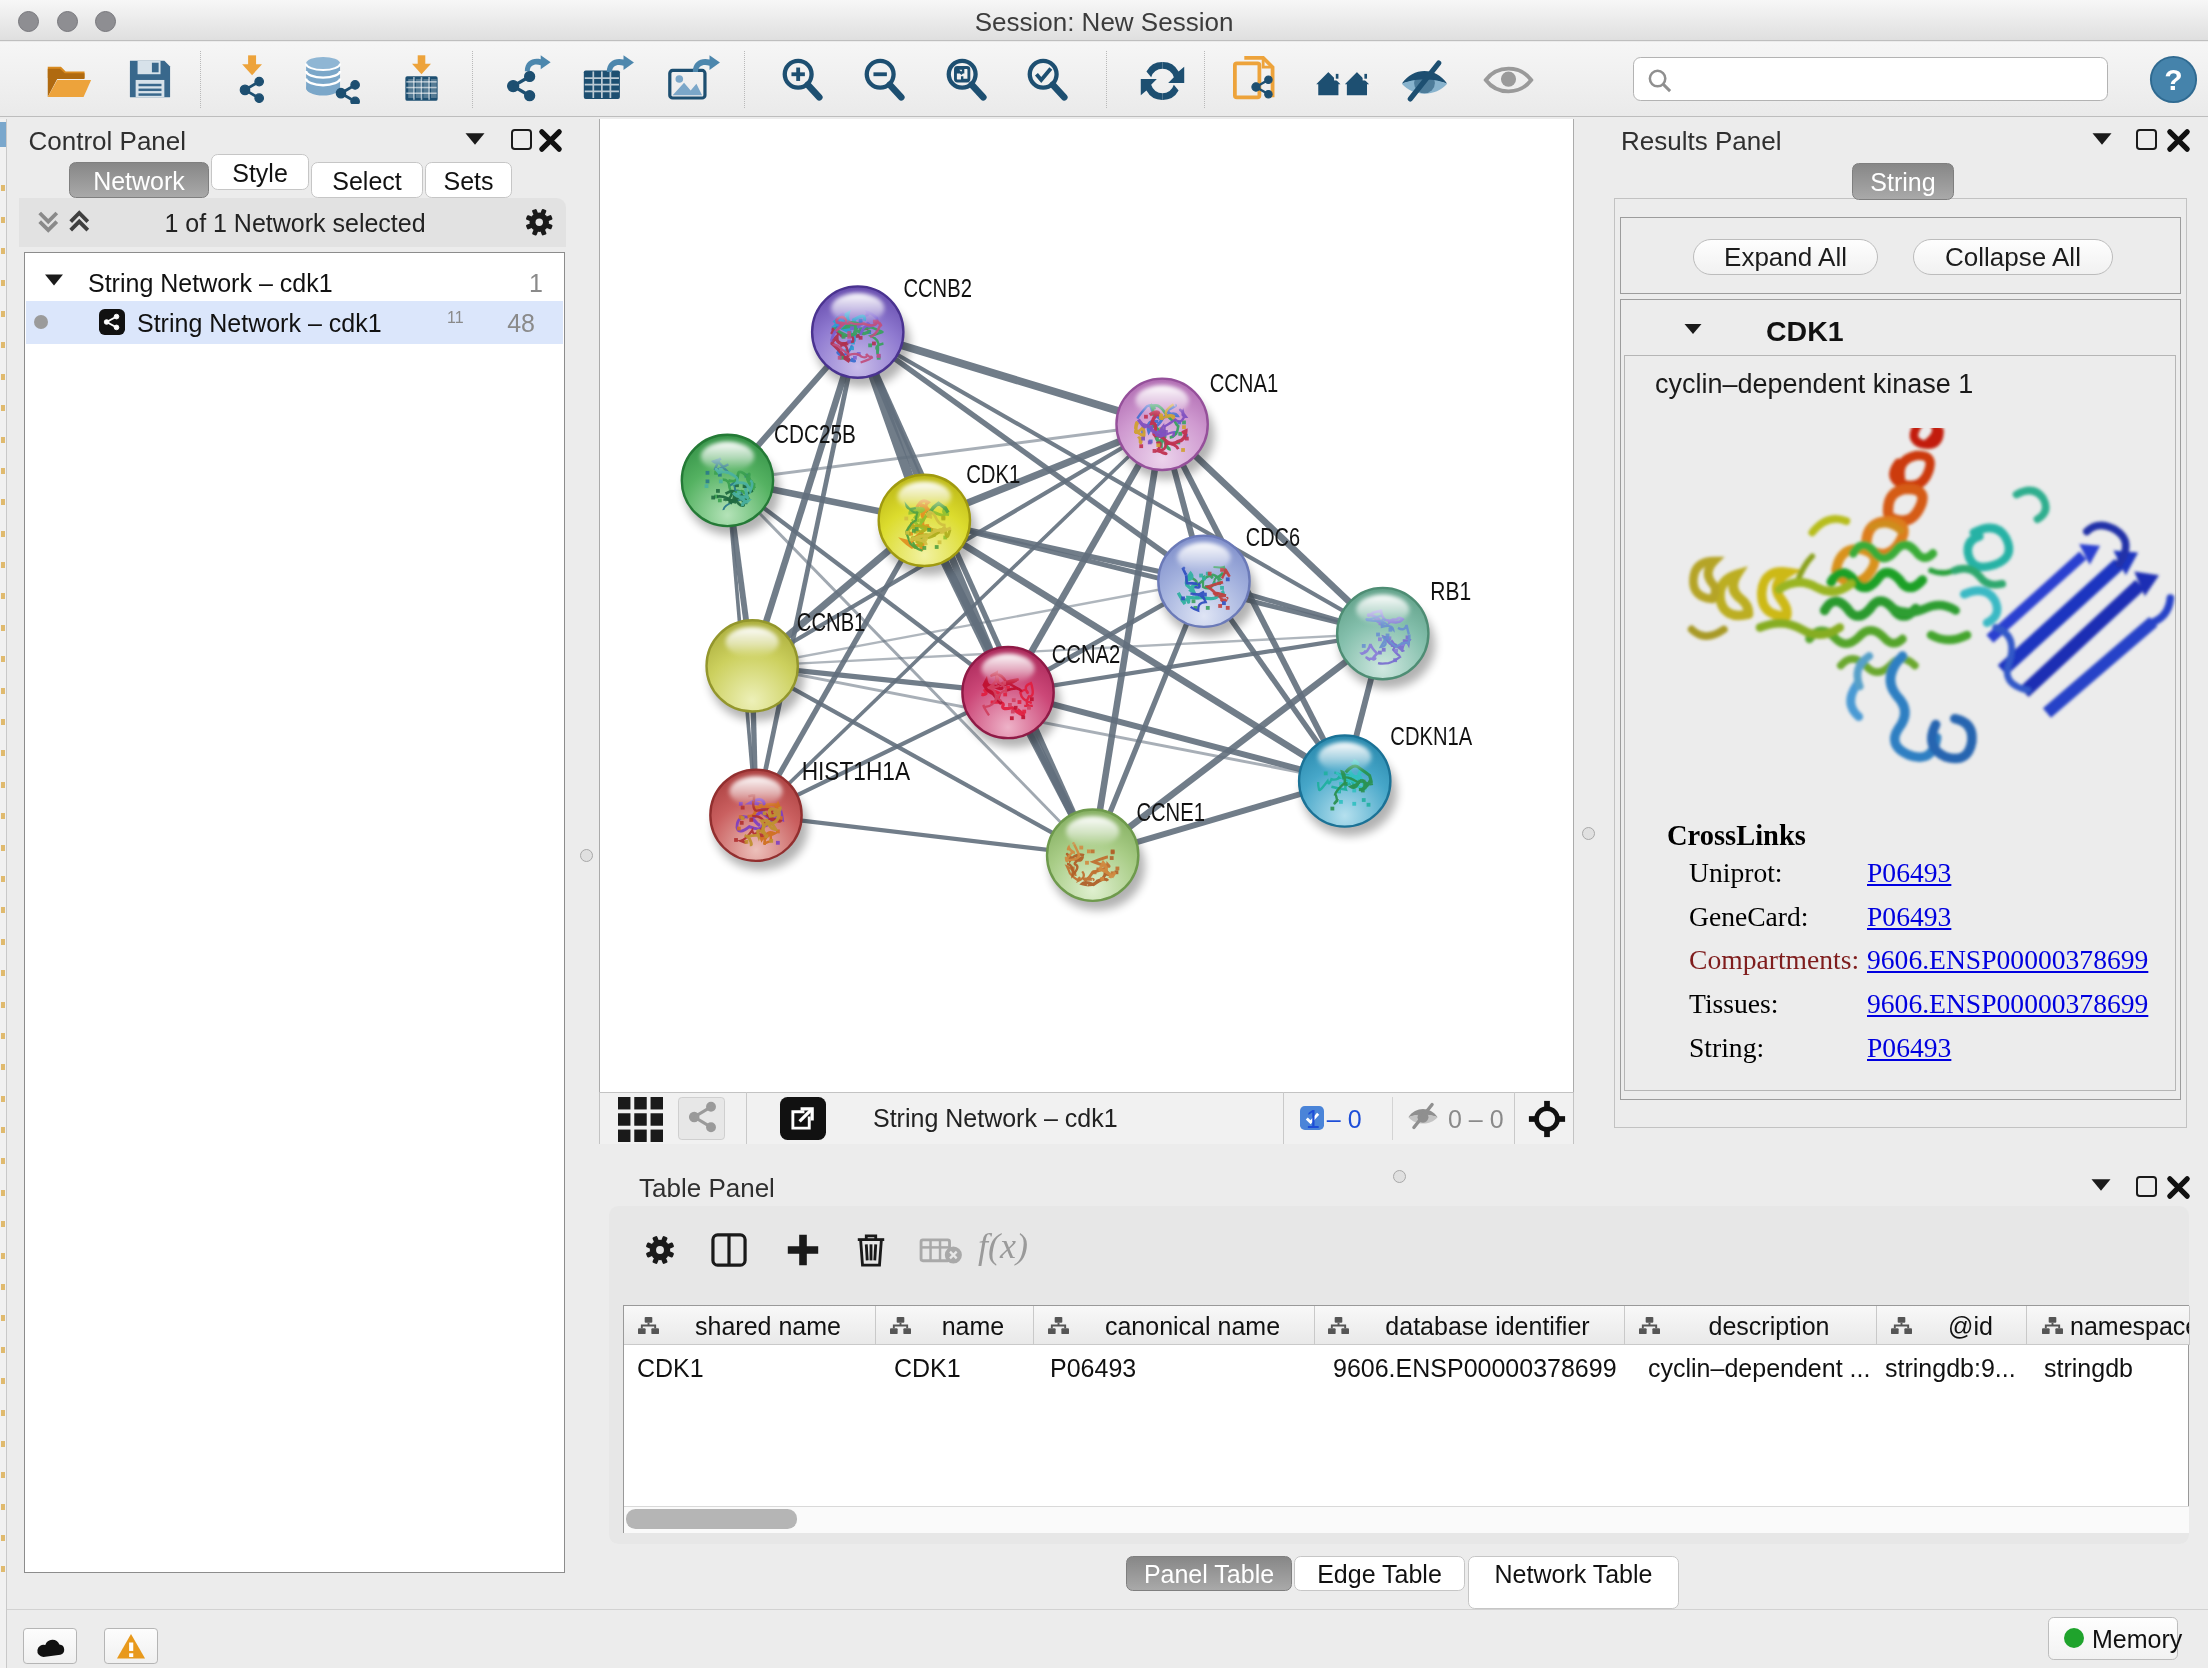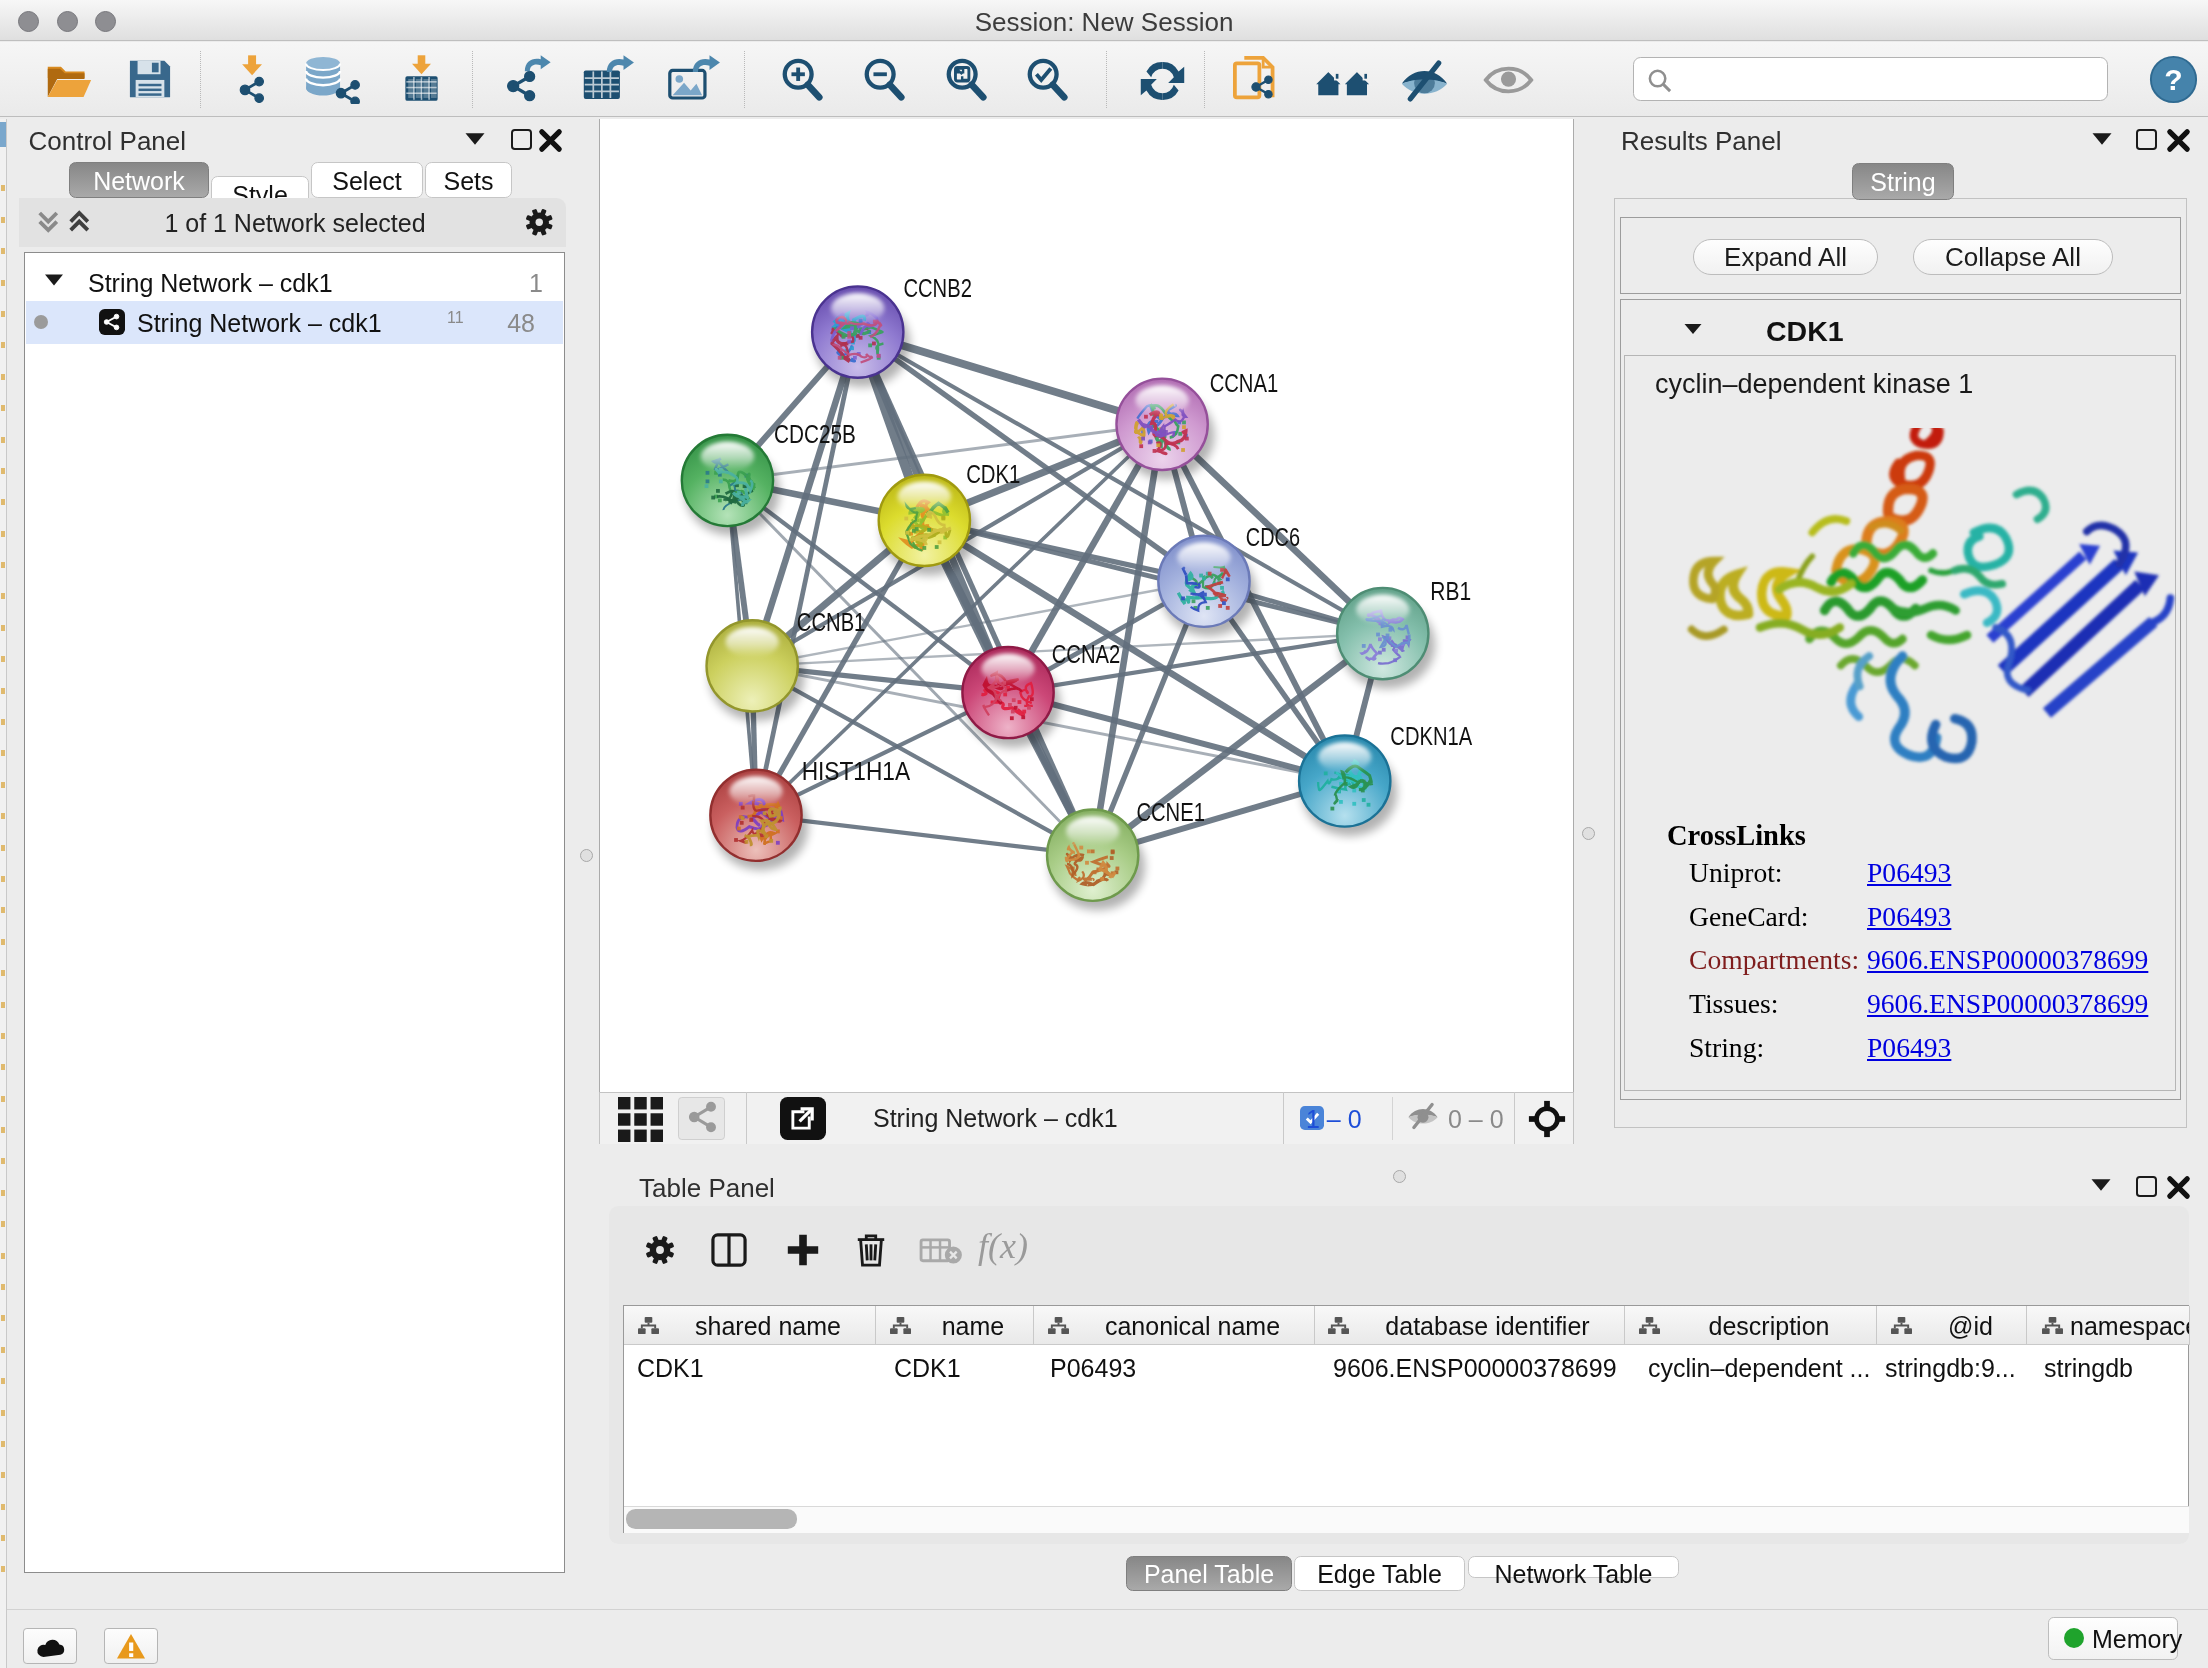--- a/index.html
+++ b/index.html
@@ -192,21 +192,21 @@
       <circle cx="26" cy="26" r="24" fill="#4583ab" stroke="#2f6a91" stroke-width="2"></circle>
       <text x="26" y="37" font-family="Liberation Sans, sans-serif" font-size="32" font-weight="bold" fill="#fff" text-anchor="middle">?</text>
     </svg></div>
 <div class="abs paneltitle" style="left:28.5px;top:126px">Control Panel</div>
 <div class="abs tri" style="left:465px;top:133px;transform:scale(0.95)"></div>
 <div class="abs maxbox" style="left:511px;top:129px"></div>
 <svg class="abs" style="left:538px;top:128px" width="25" height="25" viewBox="0 0 26 26">
     <path d="M4 4 L22 22 M22 4 L4 22" stroke="#111" stroke-width="5.5" stroke-linecap="round"></path>
   </svg>
 <div class="tab tabsel" style="left:69px;top:162px;width:140px;height:36px;line-height:36px">Network</div>
-<div class="tab" style="left:211px;top:176px;width:98px;height:36px;line-height:36px">Style</div>
+<div class="tab" style="left:211px;top:154px;width:98px;height:36px;line-height:36px">Style</div>
 <div class="tab" style="left:311px;top:162px;width:112px;height:36px;line-height:36px">Select</div>
 <div class="tab" style="left:425px;top:162px;width:87px;height:36px;line-height:36px">Sets</div>
 <div class="abs" style="left:19px;top:198px;width:547px;height:49px;background:#e2e2e2;border-radius:0 9.5px 0 0"></div>
 <svg class="abs" style="left:34px;top:209px" width="28.5" height="27" viewBox="0 0 30 28">
     <g fill="none" stroke="#8a8a8a" stroke-width="4">
       <path d="M6 4 l9 9 9-9"></path>
       <path d="M6 13 l9 9 9-9"></path>
     </g>
   </svg>
 <svg class="abs" style="left:65px;top:209px" width="28.5" height="27" viewBox="0 0 30 28">
@@ -1033,21 +1033,21 @@
 <div class="abs" style="left:894px;top:1354px;font-size:25px;color:#111;white-space:nowrap">CDK1</div>
 <div class="abs" style="left:1050px;top:1354px;font-size:25px;color:#111;white-space:nowrap">P06493</div>
 <div class="abs" style="left:1333px;top:1354px;font-size:25px;color:#111;white-space:nowrap">9606.ENSP00000378699</div>
 <div class="abs" style="left:1648px;top:1354px;font-size:25px;color:#111;white-space:nowrap">cyclin–dependent ...</div>
 <div class="abs" style="left:1885px;top:1354px;font-size:25px;color:#111;white-space:nowrap">stringdb:9...</div>
 <div class="abs" style="left:2044px;top:1354px;font-size:25px;color:#111;white-space:nowrap">stringdb</div>
 <div class="abs" style="left:624px;top:1506px;width:1565px;height:27px;background:#fafafa;border-top:1.4px solid #d9d9d9"></div>
 <div class="abs" style="left:626px;top:1509px;width:171px;height:20px;background:#b5b5b5;border-radius:9.5px"></div>
 <div class="tab tabsel" style="left:1126px;top:1556px;width:166px;height:35px;line-height:35px">Panel Table</div>
 <div class="tab" style="left:1294px;top:1556px;width:171px;height:35px;line-height:35px">Edge Table</div>
-<div class="tab" style="left:1468px;top:1556px;width:211px;height:22px;line-height:35px">Network Table</div>
+<div class="tab" style="left:1468px;top:1556px;width:211px;height:53px;line-height:35px">Network Table</div>
 <div class="abs" style="left:0;top:1609px;width:2208px;border-top:1.4px solid #d2d2d2"></div>
 <div class="abs" style="left:23px;top:1628px;width:54px;height:36px;background:linear-gradient(#fdfdfd,#f0f0f0);border:1.4px solid #b5b5b5;border-radius:3.8px"></div>
 <svg class="abs" style="left:34px;top:1638px" width="32" height="21" viewBox="0 0 34 22">
     <path d="M10 20 a6.5 6.5 0 1 1 2-12.7 a8 8 0 0 1 15-0.5 a5.5 5.5 0 0 1 1 10.8 z" fill="#111"></path>
   </svg>
 <div class="abs" style="left:104px;top:1628px;width:54px;height:36px;background:linear-gradient(#fdfdfd,#f0f0f0);border:1.4px solid #b5b5b5;border-radius:3.8px"></div>
 <svg class="abs" style="left:116px;top:1632px" width="30" height="28.5" viewBox="0 0 32 30">
     <path d="M16 2 L31 28 H1 z" fill="#e8991c"></path>
     <rect x="14" y="11" width="4.4" height="9" fill="#fff"></rect>
     <rect x="14" y="22.5" width="4.4" height="4" fill="#fff"></rect>

